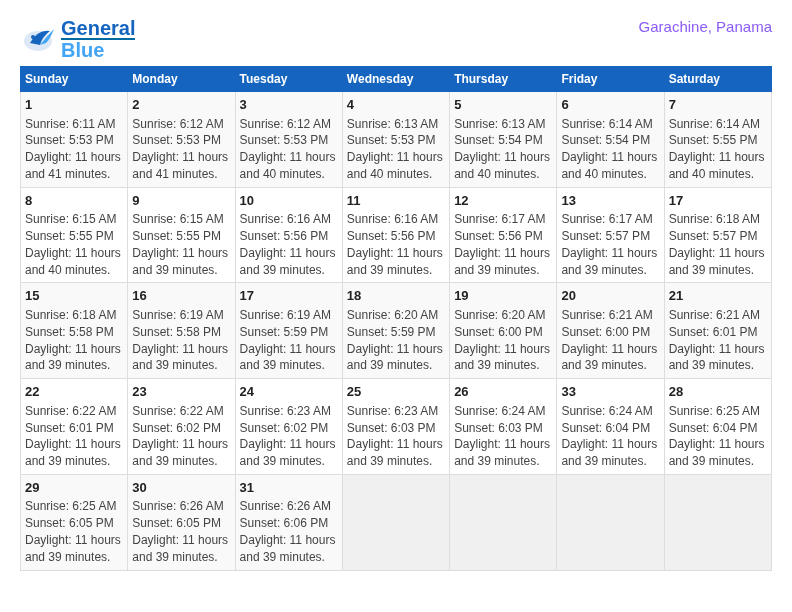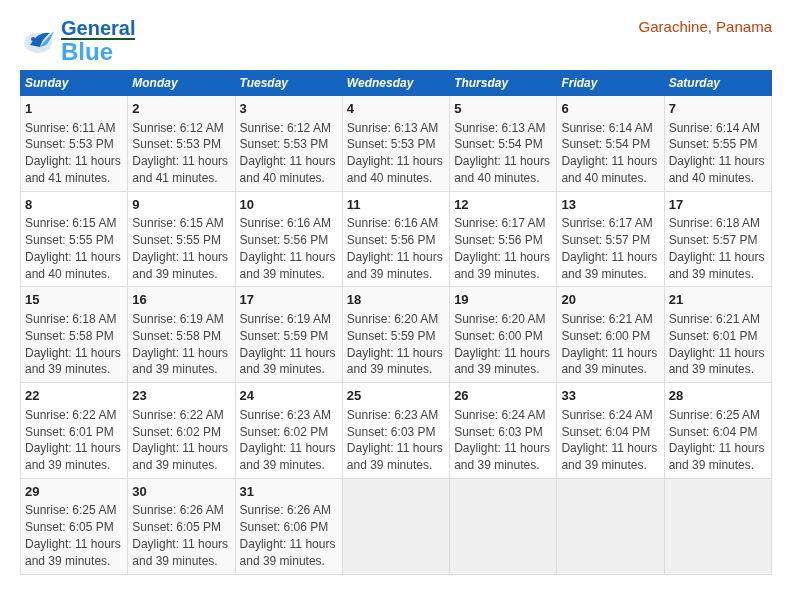--- a/index.html
+++ b/index.html
@@ -36,36 +36,35 @@
       text-align: right;
     }
     .month-title {
       font-size: 32px;
       font-weight: bold;
       color: #2c3e50;
       line-height: 1.1;
     }
     .location-title {
       font-size: 15px;
-      color: #c2410c;
+      color: #8b5cf6;
     }
     table {
       width: 100%;
       border-collapse: collapse;
       table-layout: fixed;
     }
     thead tr th {
       background: #1565c0;
       color: #fff;
       font-size: 12px;
       font-weight: bold;
       padding: 5px 4px;
       text-align: left;
       border: 1px solid #1565c0;
-      font-style: italic;
     }
     tbody tr td {
       vertical-align: top;
       font-size: 9.5px;
       color: #333;
       padding: 4px 4px;
       border: 1px solid #ddd;
       background: #fff;
       line-height: 1.35;
       height: 82px;
@@ -102,21 +101,21 @@
         <div style="display:flex;flex-direction:column;align-items:flex-end;margin-right:3px;">
           <svg width="36" height="36" viewBox="0 0 36 36">
             <ellipse cx="18" cy="20" rx="14" ry="10" fill="#1565c0" opacity="0.15"></ellipse>
             <path d="M10 22 Q18 8 30 10 Q22 16 20 24 Z" fill="#1565c0"></path>
             <path d="M20 24 Q28 14 34 8 Q30 18 26 22 Z" fill="#42a5f5"></path>
             <circle cx="13" cy="16" r="2" fill="#1565c0"></circle>
           </svg>
         </div>
         <div>
           <div style="font-size:20px;font-weight:bold;color:#1565c0;line-height:1;">General</div>
-          <div style="font-size:24px;font-weight:bold;color:#42a5f5;line-height:1;border-top:2px solid #14532d;">Blue</div>
+          <div style="font-size:20px;font-weight:bold;color:#42a5f5;line-height:1;border-top:2px solid #0369a1;">Blue</div>
         </div>
       </div>
     </div>
     <div class="title-block">
       <div class="location-title">Garachine, Panama</div>
     </div>
   </div>
 
   <table>
     <thead>

